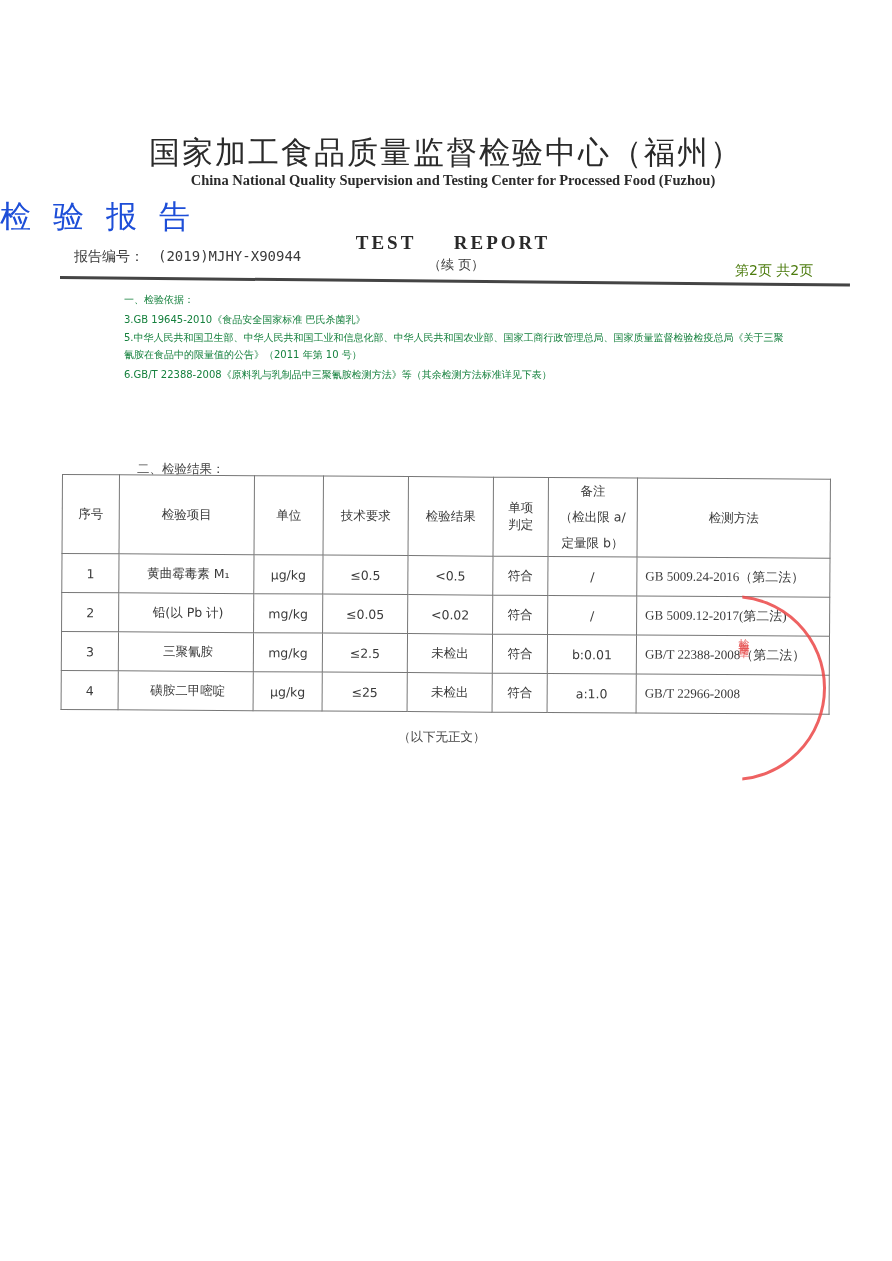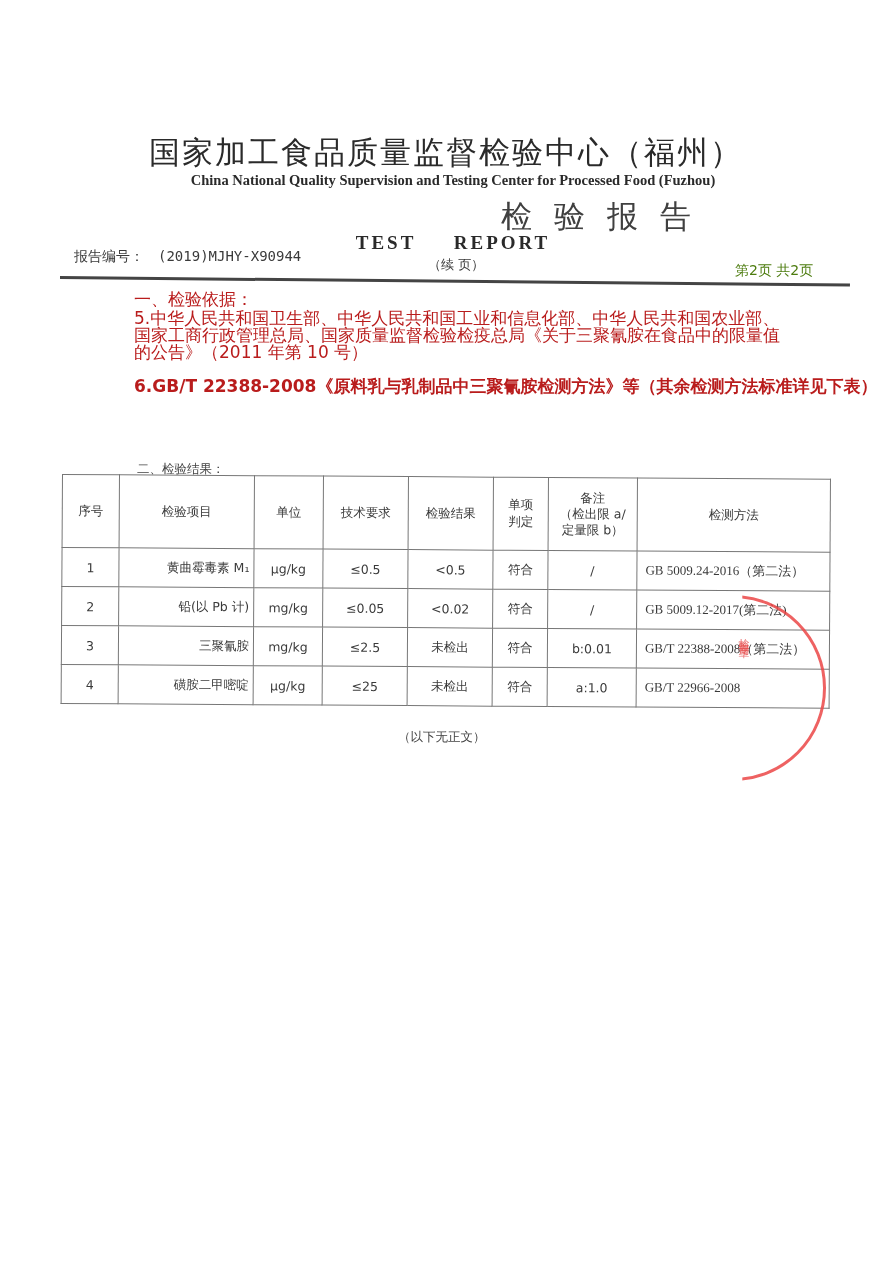--- a/index.html
+++ b/index.html
@@ -10,52 +10,52 @@
   .abs { position: absolute; }
   .title-cn {
     left: 0; width: 892px; top: 132px; text-align: center;
     font-size: 31px; letter-spacing: 2px; color: #2a2a2a; font-family: "DejaVu Serif", serif;
   }
   .title-en {
     left: 0; width: 906px; top: 172px; text-align: center;
     font-size: 14.5px; font-weight: bold; color: #2a2a2a; font-family: "Liberation Serif", serif;
   }
   .report-cn {
-    left: 0; width: 713px; top: 196px; text-align: right;
-    font-size: 31px; letter-spacing: 22px; color: #404040; font-family: "DejaVu Serif", serif;
+    left: 0; width: 713px; top: 196px; text-align: left;
+    font-size: 31px; letter-spacing: 22px; color: #1d4ed8; font-family: "DejaVu Serif", serif;
   }
   .report-en {
     left: 0; width: 906px; top: 232px; text-align: center;
     font-size: 19px; font-weight: bold; letter-spacing: 3px; word-spacing: 30px; color: #2a2a2a;
     font-family: "Liberation Serif", serif;
   }
   .report-no { left: 74px; top: 248px; font-size: 14px; color: #3a3a3a; font-family: "DejaVu Sans Mono", monospace; }
   .report-no .label { font-family: "DejaVu Sans", sans-serif; margin-right: 14px; }
   .continued { left: 428px; top: 256px; font-size: 13px; color: #3a3a3a; font-family: "DejaVu Sans", sans-serif; text-align: right; }
   .page-info { left: 735px; top: 262px; font-size: 14px; color: #4d7c0f; font-family: "DejaVu Sans", sans-serif; }
   .hr {
     left: 60px; top: 276px; width: 790px; height: 3px; background: #444;
     transform: rotate(0.55deg); transform-origin: left center;
   }
-  .basis { left: 134px; top: 290px; width: 660px; font-size: 17px; color: #b91c1c; line-height: 19.5px; }
+  .basis { left: 124px; top: 290px; width: 660px; font-size: 10px; color: #15803d; line-height: 19.5px; }
   .basis div { white-space: nowrap; }
   .basis .wrap { white-space: normal; line-height: 17px; }
   .section2 { left: 137px; top: 461px; font-size: 12.5px; color: #444; }
   table.results {
     position: absolute; left: 62px; top: 474px; border-collapse: collapse;
     transform: rotate(0.35deg); transform-origin: left top;
     font-size: 12.5px; color: #3a3a3a;
   }
   table.results td, table.results th {
     border: 1px solid #777; text-align: center; vertical-align: middle; padding: 0 4px;
     font-weight: normal;
   }
   table.results th { height: 72px; }
   table.results td { height: 38px; }
-  table.results td.left { text-align: right; padding-left: 8px; }
+  table.results td.left { text-align: center; padding-left: 8px; }
   table.results td.method { text-align: left; padding-left: 8px; font-family: "Liberation Serif", serif; font-size: 13px; }
   .no-text { left: 398px; top: 697px; font-size: 12.5px; color: #444; font-family: "DejaVu Sans", sans-serif; margin-top: 32px; }
   .stamp {
     left: 640px; top: 595px; width: 180px; height: 180px; border-radius: 50%;
     border: 3px solid rgba(235, 70, 70, 0.85);
     clip-path: polygon(55% 0, 100% 0, 100% 100%, 55% 100%);
   }
   .stamp-text {
     left: 735px; top: 630px; font-size: 11px; color: rgba(230, 80, 80, 0.8);
     writing-mode: vertical-rl; font-family: "DejaVu Sans", sans-serif; letter-spacing: 2px;
@@ -71,36 +71,37 @@
 
 <div class="abs report-no">
   <span class="label">报告编号：</span><span>(2019)MJHY-X90944</span>
 </div>
 <div class="abs continued">（续 页）</div>
 <div class="abs page-info">第2页  共2页</div>
 <div class="abs hr"></div>
 
 <div class="abs basis" style="font-family: 'DejaVu Sans', sans-serif;">
   <div>一、检验依据：</div>
+  <div>3.GB 19645-2010《食品安全国家标准 巴氏杀菌乳》</div>
   <div class="wrap">5.中华人民共和国卫生部、中华人民共和国工业和信息化部、中华人民共和国农业部、国家工商行政管理总局、国家质量监督检验检疫总局《关于三聚氰胺在食品中的限量值的公告》（2011 年第 10 号）</div>
-  <div style="margin-top:16px;font-weight:bold;">6.GB/T 22388-2008《原料乳与乳制品中三聚氰胺检测方法》等（其余检测方法标准详见下表）</div>
+  <div style="margin-top:2px;">6.GB/T 22388-2008《原料乳与乳制品中三聚氰胺检测方法》等（其余检测方法标准详见下表）</div>
 </div>
 
 <div class="abs section2" style="font-family: 'DejaVu Sans', sans-serif;">二、检验结果：</div>
 
 <table class="results" style="font-family: 'DejaVu Sans', sans-serif;">
   <thead>
     <tr>
       <th style="width:48px">序号</th>
       <th style="width:126px">检验项目</th>
       <th style="width:60px">单位</th>
       <th style="width:76px">技术要求</th>
       <th style="width:76px">检验结果</th>
       <th style="width:46px">单项<br>判定</th>
-      <th style="width:80px; line-height:16px;">备注<br>（检出限 a/<br>定量限 b）</th>
+      <th style="width:80px; line-height:26px;">备注<br>（检出限 a/<br>定量限 b）</th>
       <th style="width:184px">检测方法</th>
     </tr>
   </thead>
   <tbody>
     <tr>
       <td>1</td>
       <td class="left">黄曲霉毒素 M₁</td>
       <td>μg/kg</td>
       <td>≤0.5</td>
       <td>&lt;0.5</td>

